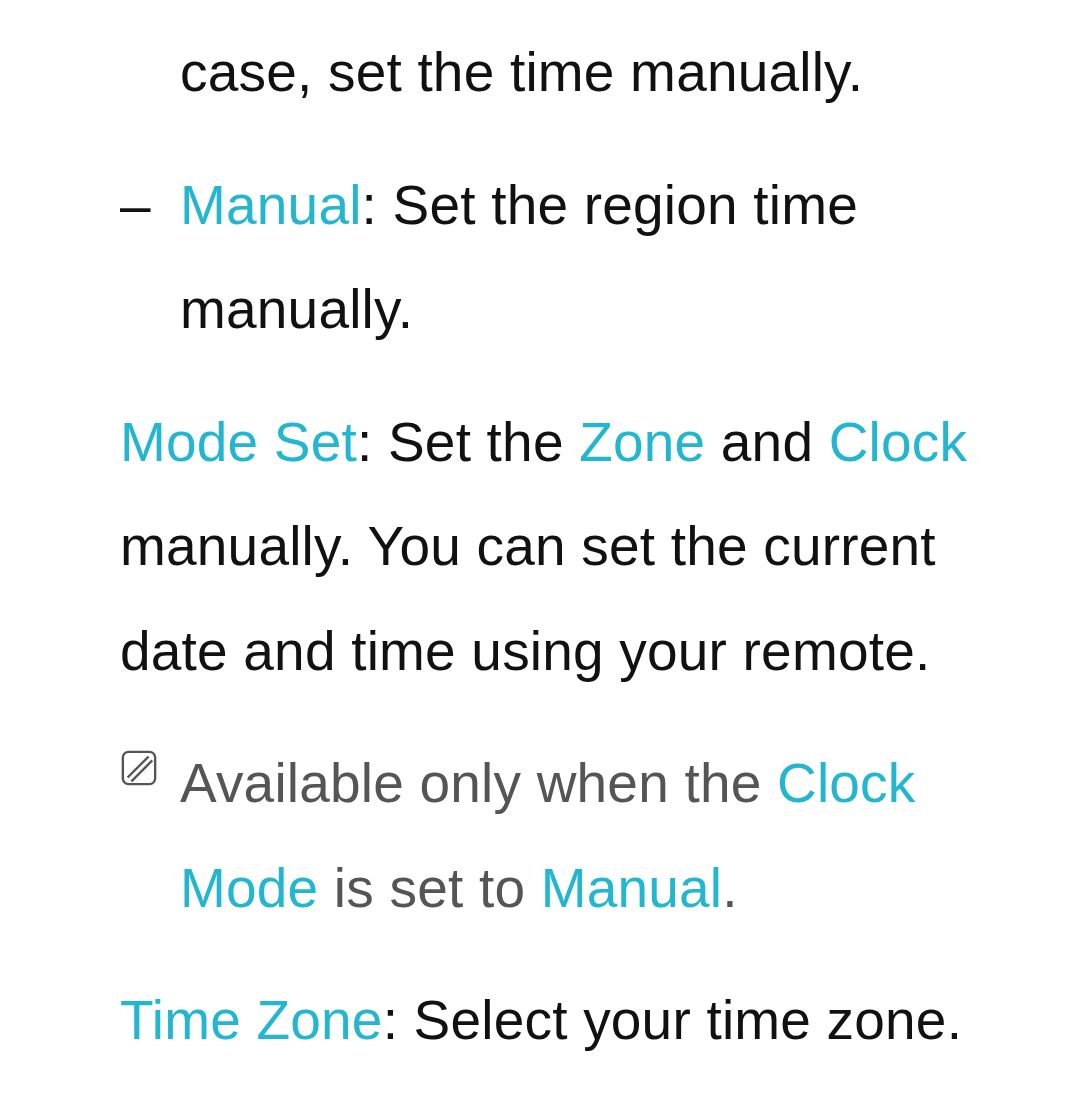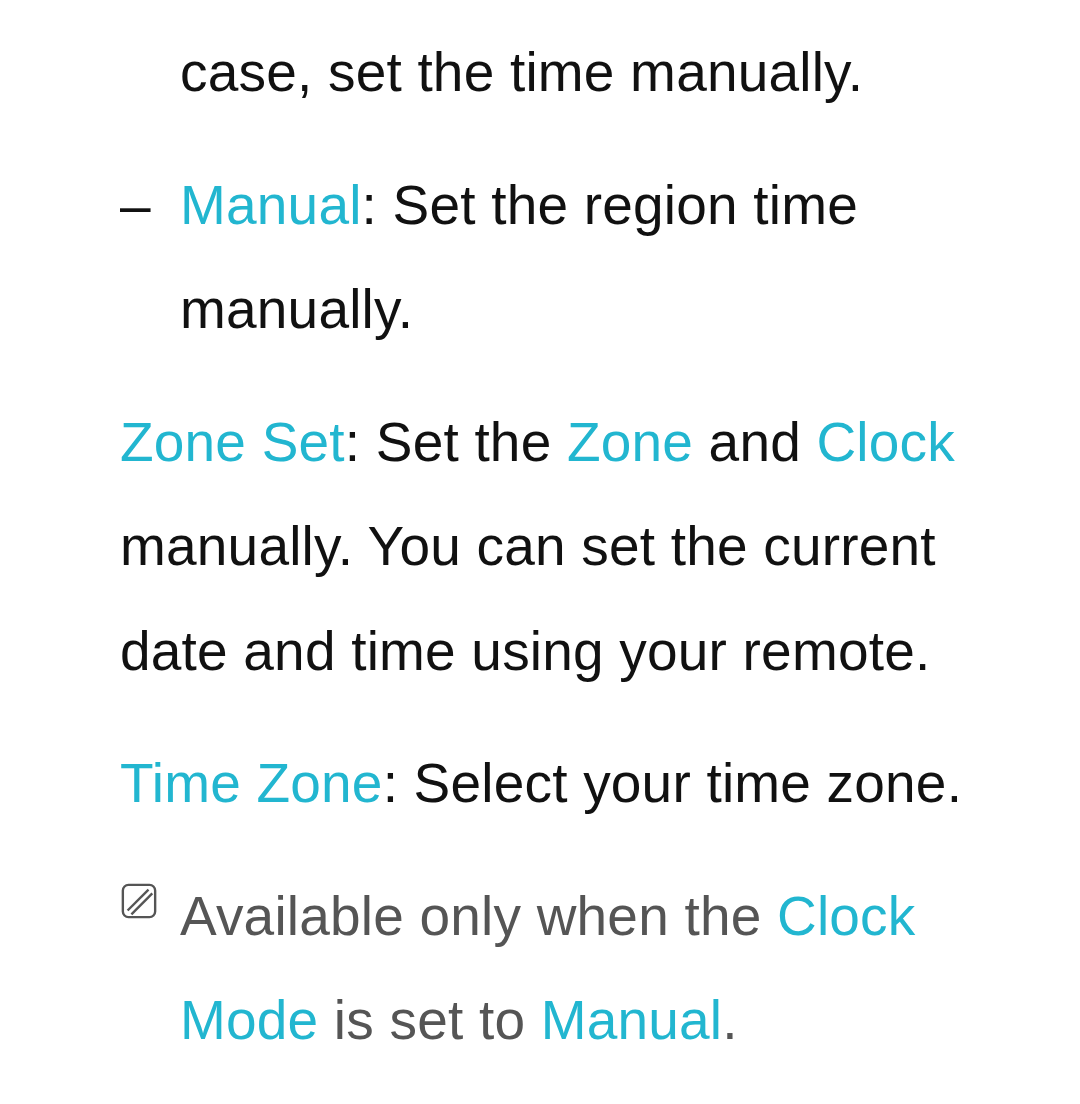--- a/index.html
+++ b/index.html
@@ -59,34 +59,34 @@
   </div>
 
   <div class="block indent-0 dash-item">
     <div class="dash">–</div>
     <div class="dash-body">
       <span class="hl">Manual</span><span>: Set the region time manually.</span>
     </div>
   </div>
 
   <div class="block indent-1">
-    <span class="hl">Zone Set</span><span>: Set the </span><span class="hl">Zone</span><span> and </span><span class="hl">Clock</span><span> manually. You can set the current date and time using your remote.</span>
-  </div>
-
-  <div class="block indent-1">
-    <span class="hl">Time Zone</span><span>: Select your time zone.</span>
+    <span class="hl">Mode Set</span><span>: Set the </span><span class="hl">Zone</span><span> and </span><span class="hl">Clock</span><span> manually. You can set the current date and time using your remote.</span>
   </div>
 
   <div class="block indent-1 note-item">
     <div class="note-icon">
       <svg class="note-svg" viewBox="0 0 40 40">
         <rect x="3" y="3" width="34" height="34" rx="6" ry="6" fill="none" stroke="#555" stroke-width="2.5"></rect>
         <line x1="8" y1="30" x2="30" y2="8" stroke="#555" stroke-width="2.5"></line>
         <line x1="12" y1="34" x2="34" y2="12" stroke="#555" stroke-width="2.5"></line>
       </svg>
     </div>
     <div class="note-body gray">
       <span>Available only when the </span><span class="hl">Clock Mode</span><span> is set to </span><span class="hl">Manual</span><span>.</span>
     </div>
   </div>
 
+  <div class="block indent-1">
+    <span class="hl">Time Zone</span><span>: Select your time zone.</span>
+  </div>
+
 
 </div>
 
 </body></html>

